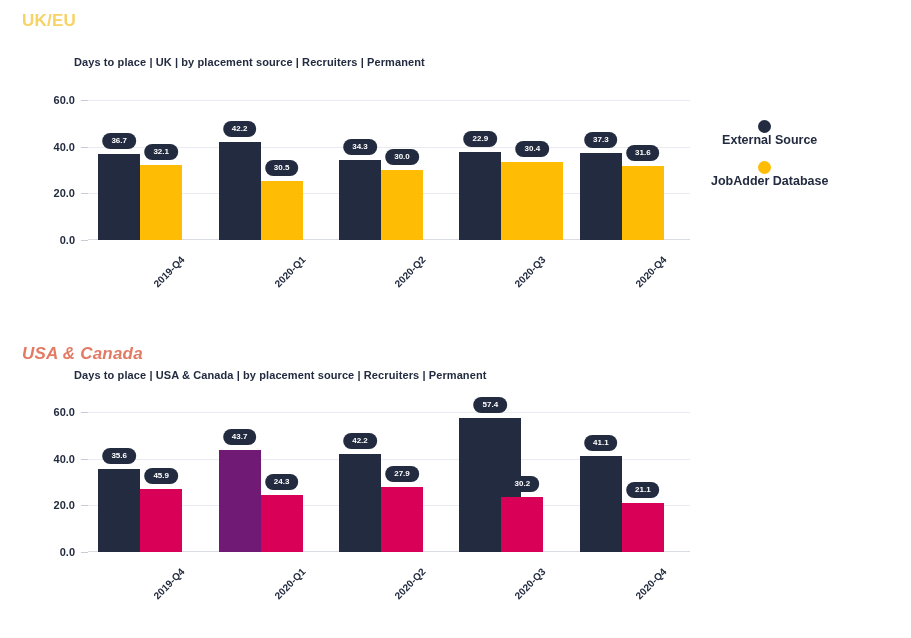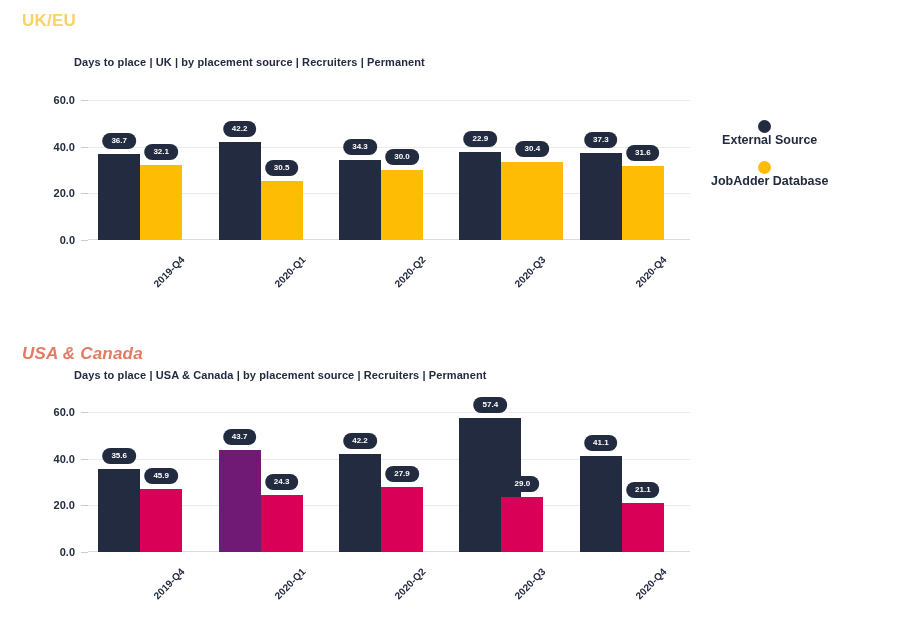--- a/index.html
+++ b/index.html
@@ -272,21 +272,21 @@
           <div class="bar s1" style="height: 65.1px; background: rgb(216, 0, 87);">
             <div class="pill">27.9</div>
           </div>
           <div class="x-label">2020-Q2</div>
         </div>
         <div class="group" style="left: 371.4px; width: 84px;">
           <div class="bar s0" style="height: 133.933px; background: rgb(34, 43, 63); padding-left: 20px;">
             <div class="pill">57.4</div>
           </div>
           <div class="bar s1" style="height: 55.0667px; background: rgb(216, 0, 87);">
-            <div class="pill">29.0</div>
+            <div class="pill">30.2</div>
           </div>
           <div class="x-label">2020-Q3</div>
         </div>
         <div class="group" style="left: 491.8px; width: 84px;">
           <div class="bar s0" style="height: 95.9px; background: rgb(34, 43, 63);">
             <div class="pill">41.1</div>
           </div>
           <div class="bar s1" style="height: 49.2333px; background: rgb(216, 0, 87);">
             <div class="pill">21.1</div>
           </div>

